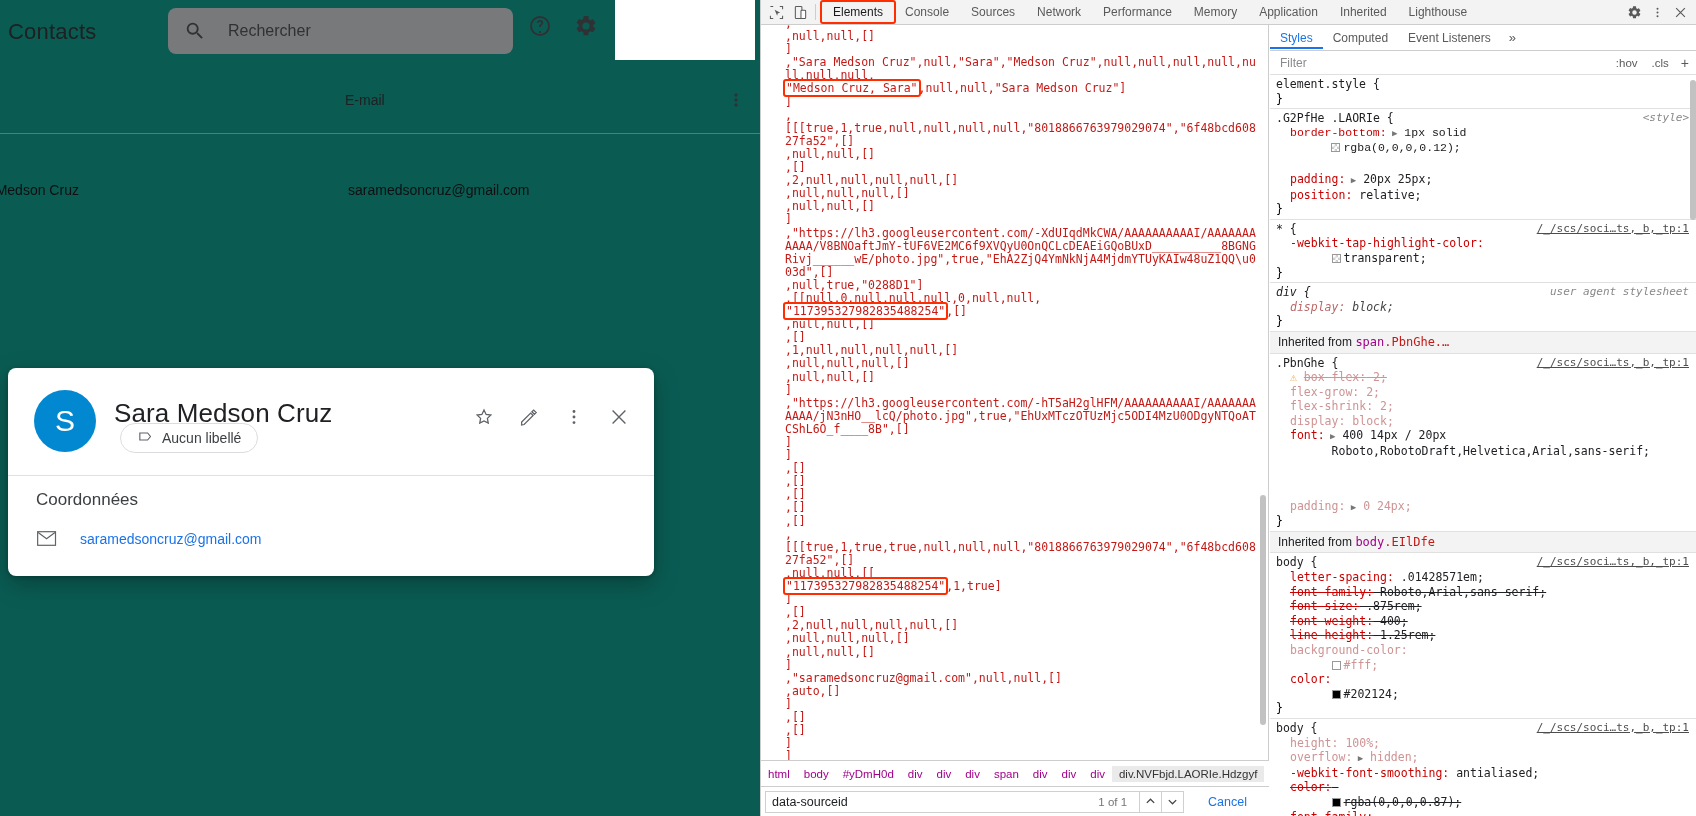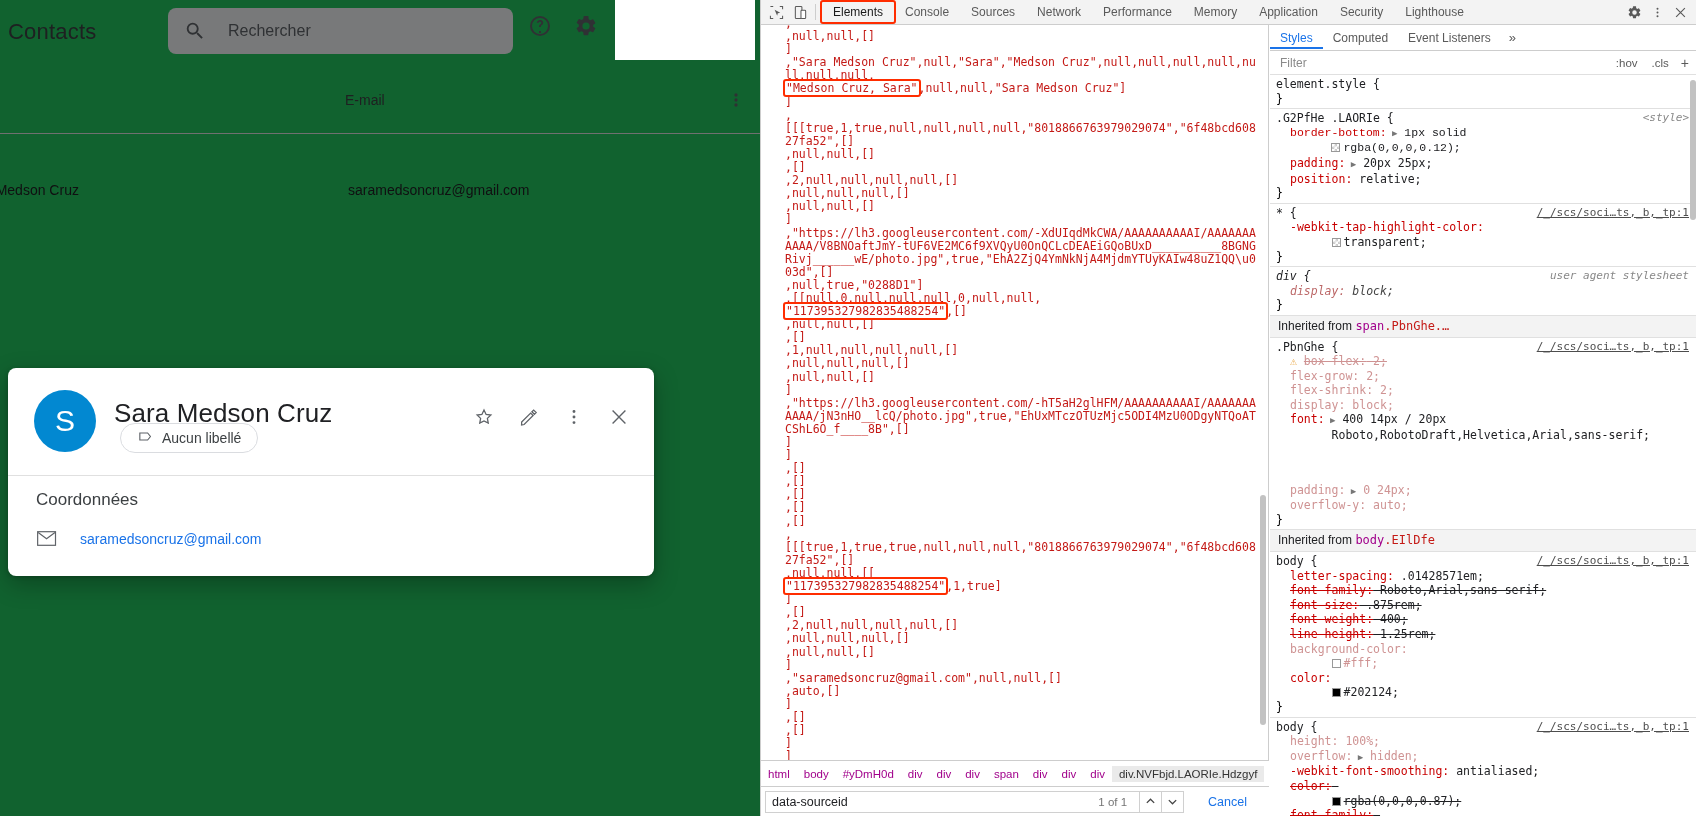--- a/index.html
+++ b/index.html
@@ -7,21 +7,21 @@
     margin: 0; padding: 0;
     width: 1696px; height: 816px;
     overflow: hidden;
     font-family: "Liberation Sans", sans-serif;
   }
   #root { position: relative; width: 1696px; height: 816px; background: #fff; }
 
   
   .contacts-pane {
     position: absolute; left: 0; top: 0; width: 788px; height: 816px;
-    background: #22c55e; overflow: hidden;
+    background: #14b8a6; overflow: hidden;
   }
   .scrim {
     position: absolute; left: 0; top: 0; width: 760px; height: 816px;
     background: rgba(0,0,0,0.5); z-index: 5; pointer-events: none;
   }
   .c-header {
     position: absolute; left: 0; top: 0; width: 760px; height: 64px;
     display: flex; align-items: center;
   }
   .c-title {
@@ -346,21 +346,21 @@
       </div>
       <span class="dt-divider"></span>
       <div class="dt-tabs" id="dt-tabs">
           <div class="dt-tab active boxed">Elements</div>
           <div class="dt-tab">Console</div>
           <div class="dt-tab">Sources</div>
           <div class="dt-tab">Network</div>
           <div class="dt-tab">Performance</div>
           <div class="dt-tab">Memory</div>
           <div class="dt-tab">Application</div>
-          <div class="dt-tab">Security</div>
+          <div class="dt-tab">Inherited</div>
           <div class="dt-tab">Lighthouse</div>
         </div>
       <div class="dt-tb-right">
         <span class="ic">
           <svg viewBox="0 0 24 24" width="15" height="15">
               <path fill="#5a5a5a" d="M19.14 12.94c.04-.3.06-.61.06-.94s-.02-.64-.07-.94l2.03-1.58a.49.49 0 0 0 .12-.61l-1.92-3.32a.49.49 0 0 0-.59-.22l-2.39.96a7.03 7.03 0 0 0-1.62-.94l-.36-2.54A.48.48 0 0 0 13.9 2h-3.84a.48.48 0 0 0-.47.41l-.36 2.54c-.59.24-1.13.57-1.62.94l-2.39-.96a.49.49 0 0 0-.59.22L2.7 8.47a.49.49 0 0 0 .12.61l2.03 1.58c-.05.3-.07.63-.07.94s.02.64.07.94L2.82 14.12a.49.49 0 0 0-.12.61l1.92 3.32c.12.22.37.29.59.22l2.39-.96c.5.38 1.03.7 1.62.94l.36 2.54c.05.24.24.41.47.41h3.84c.24 0 .44-.17.47-.41l.36-2.54c.59-.24 1.13-.56 1.62-.94l2.39.96c.22.08.47 0 .59-.22l1.92-3.32a.49.49 0 0 0-.12-.61l-2.03-1.58zM12 15.6A3.6 3.6 0 1 1 12 8.4a3.6 3.6 0 0 1 0 7.2z"></path>
             </svg>
         </span>
         <span class="ic">
           <svg viewBox="0 0 24 24" width="15" height="15">
@@ -479,21 +479,21 @@
       <div class="st-body" id="st-body">
           <div class="rule">
             <div class="sel">element.style {</div>
             <div>}</div>
           </div>
           <div class="rule">
             <span class="srcplain">&lt;style&gt;</span>
             <div class="sel">.G2PfHe .LAORIe {</div>
             <span class="prop" style="white-space: pre-wrap; font-family: Liberation Mono, monospace;"><span class="pn">border-bottom:</span><span class="tri"> ▶</span><span class="pv"> 1px solid</span><span>
       </span><span class="swatch sw-trans"></span><span class="pv">rgba(0,0,0,0.12);</span></span>
-            <span class="prop" style="white-space: pre-wrap;"><span class="pn">padding:</span><span class="tri"> ▶</span><span class="pv"> 20px 25px;</span></span>
+            <span class="prop" style="white-space: pre-wrap; margin-top: 16px;"><span class="pn">padding:</span><span class="tri"> ▶</span><span class="pv"> 20px 25px;</span></span>
             <span class="prop" style="white-space: pre-wrap;"><span class="pn">position:</span><span class="pv"> relative;</span></span>
             <div>}</div>
           </div>
           <div class="rule">
             <span class="src">/_/scs/soci…ts,_b,_tp:1</span>
             <div class="sel">* {</div>
             <span class="prop" style="white-space: pre-wrap;"><span class="pn">-webkit-tap-highlight-color:</span><span class="pv"> </span><span>
       </span><span class="swatch sw-trans"></span><span class="pv">transparent;</span></span>
             <div>}</div>
           </div>
@@ -507,21 +507,20 @@
           <div class="rule">
             <span class="src">/_/scs/soci…ts,_b,_tp:1</span>
             <div class="sel">.PbnGhe {</div>
             <span class="prop dim" style="white-space: pre-wrap;"><span class="warn">⚠ </span><span class="pn strike">box-flex:</span><span class="pv strike"> 2;</span></span>
             <span class="prop dim" style="white-space: pre-wrap;"><span class="pn">flex-grow:</span><span class="pv"> 2;</span></span>
             <span class="prop dim" style="white-space: pre-wrap;"><span class="pn">flex-shrink:</span><span class="pv"> 2;</span></span>
             <span class="prop dim" style="white-space: pre-wrap;"><span class="pn">display:</span><span class="pv"> block;</span></span>
             <span class="prop" style="white-space: pre-wrap;"><span class="pn">font:</span><span class="tri"> ▶</span><span class="pv"> 400 14px / 20px</span><span>
       </span><span class="pv">Roboto,RobotoDraft,Helvetica,Arial,sans-serif;</span></span>
             <span class="prop dim" style="white-space: pre-wrap; margin-top: 40px;"><span class="pn">padding:</span><span class="tri"> ▶</span><span class="pv"> 0 24px;</span></span>
-            <span class="prop dim" style="white-space: pre-wrap;"><span class="pn">overflow-y:</span><span class="pv"> auto;</span></span>
             <div>}</div>
           </div>
           <div class="inh"><span>Inherited from </span><span class="el">body</span><span class="cls">.EIlDfe</span></div>
           <div class="rule">
             <span class="src">/_/scs/soci…ts,_b,_tp:1</span>
             <div class="sel">body {</div>
             <span class="prop" style="white-space: pre-wrap;"><span class="pn">letter-spacing:</span><span class="pv"> .01428571em;</span></span>
             <span class="prop" style="white-space: pre-wrap;"><span class="pn strike">font-family:</span><span class="pv strike"> Roboto,Arial,sans-serif;</span></span>
             <span class="prop" style="white-space: pre-wrap;"><span class="pn strike">font-size:</span><span class="pv strike"> .875rem;</span></span>
             <span class="prop" style="white-space: pre-wrap;"><span class="pn strike">font-weight:</span><span class="pv strike"> 400;</span></span>

